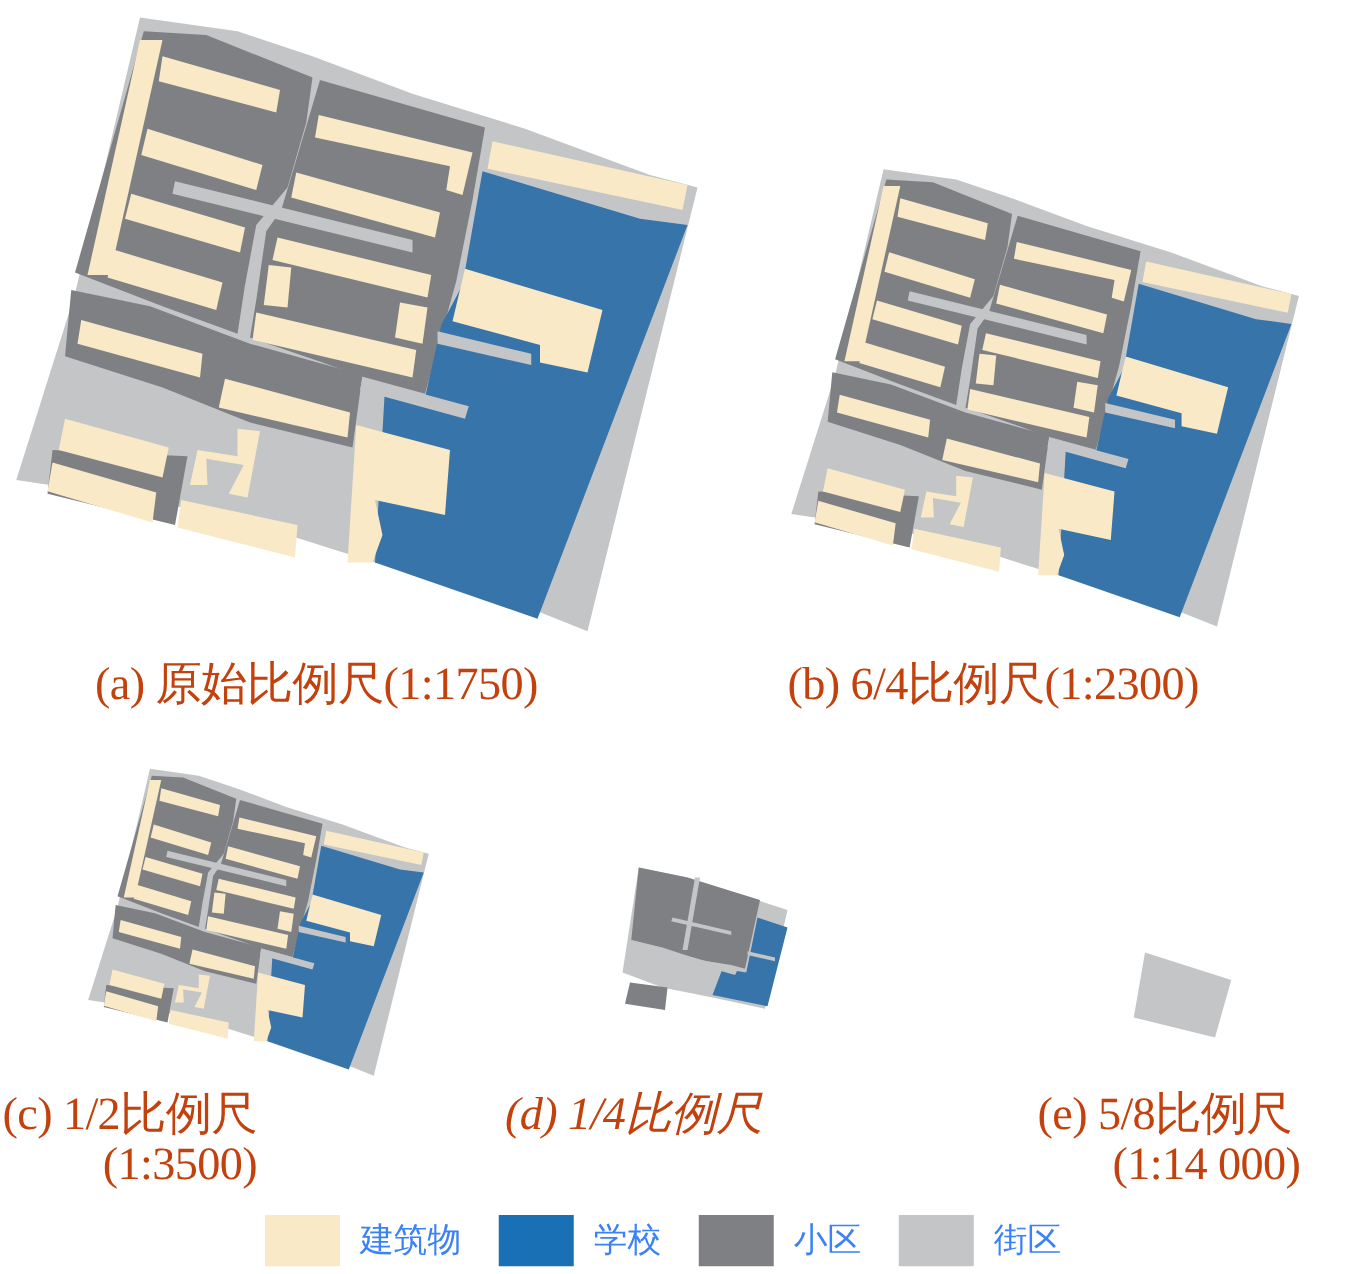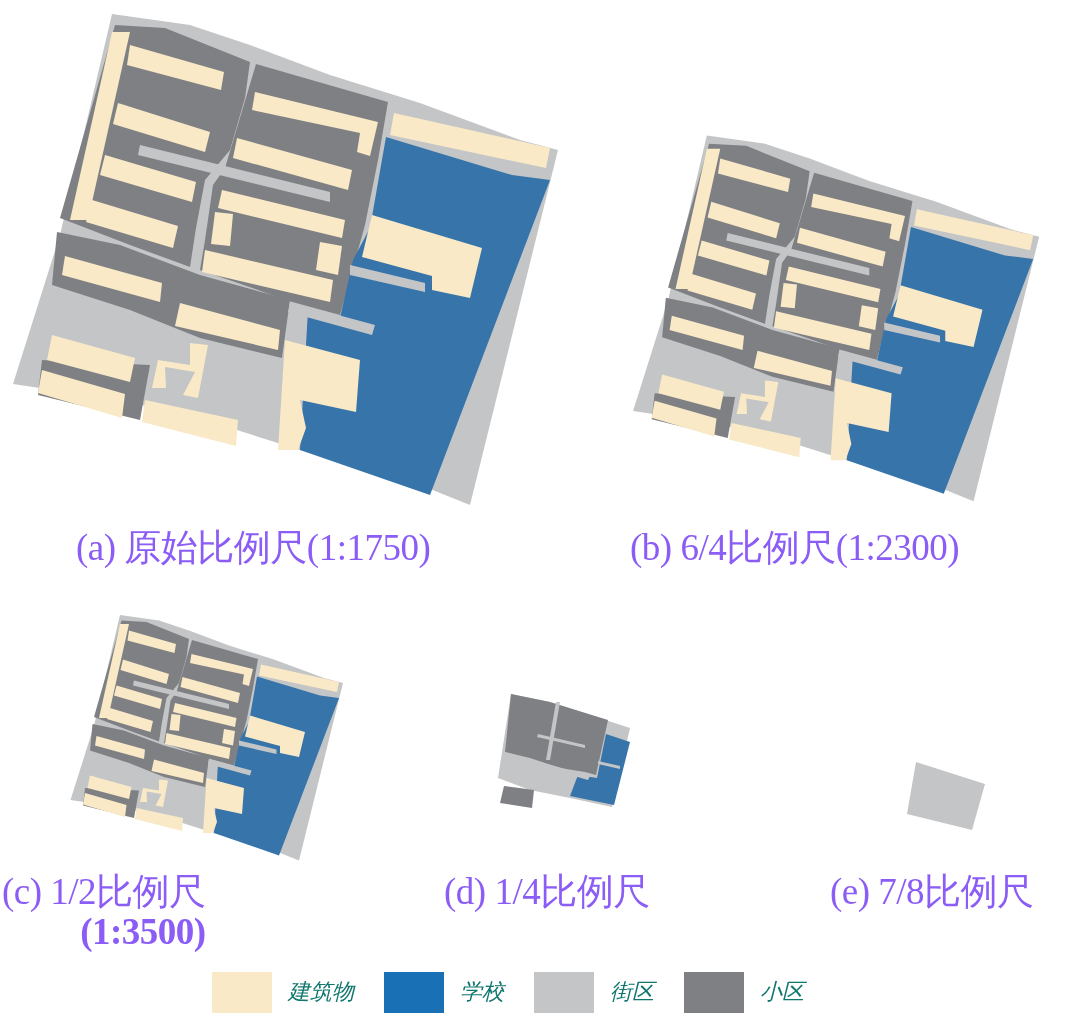--- a/index.html
+++ b/index.html
@@ -1,27 +1,27 @@
 <!DOCTYPE html>
 <html><head>
 <meta charset="utf-8">
 <style>
   html, body { margin: 0; padding: 0; background: #ffffff; }
   body { width: 1080px; height: 1019px; position: relative; overflow: hidden;
          font-family: "DejaVu Serif", "Liberation Serif", serif; color: #231f20; }
   .panel { position: absolute; }
   .panel svg { display: block; }
   .caption { position: absolute; font-family: "Liberation Serif", "DejaVu Serif", serif;
-             font-size: 37px; line-height: 40px; white-space: nowrap; color: #8b5cf6;
+             font-size: 37px; line-height: 40px; white-space: nowrap; color: #c2410c;
              letter-spacing: -0.5px; }
   .caption .line2 { display: block; }
   .legend { position: absolute; left: 212px; top: 970px; height: 44px; display: flex; align-items: center; }
   .legend-item { display: flex; align-items: center; margin-right: 30px; }
   .swatch { width: 60px; height: 41px; display: inline-block; }
-  .legend-label { font-family: "DejaVu Serif", "Liberation Serif", serif; font-size: 22px; margin-left: 16px; color: #0f766e; font-style: italic; }
+  .legend-label { font-family: "DejaVu Serif", "Liberation Serif", serif; font-size: 27px; margin-left: 16px; color: #3b82f6; }
 </style>
 </head>
 <body>
 
 <svg width="0" height="0" style="position:absolute">
   <defs>
     <g id="map-detailed">
 
       <polygon fill="#c4c5c7" points="112,14 190,25 250,45 330,75 420,103 520,140 558,150 470,505 420,485 300,450 205,420 120,400 13,384 60,235"></polygon>
 
@@ -83,58 +83,59 @@
   <span>(b) 6/4比例尺(1:2300)</span>
 </div>
 
 <div class="panel" style="left:64px;top:608px;">
   <svg width="280" height="255" viewBox="0 0 560 510">
     <use href="#map-detailed"></use>
   </svg>
 </div>
 <div class="caption" style="left:2px;top:872px;text-align:right;">
   <span class="line2">(c) 1/2比例尺</span>
-  <span class="line2" style="padding-left:60px;font-weight:bold;">(1:3500)</span>
+  <span class="line2" style="padding-left:60px;">(1:3500)</span>
 </div>
 
 <div class="panel" style="left:490px;top:690px;">
   <svg width="145" height="125" viewBox="0 0 145 125">
     <polygon fill="#c4c5c7" points="21,4 60,12 140,38 122,117 80,108 40,100 8,88"></polygon>
     <polygon fill="#7f8084" points="21,4 60,12 118,30 106,85 95,82 70,78 40,68 15,62"></polygon>
     <polygon fill="#3674aa" points="116,44 140,52 124,115 80,106 88,85 107,88"></polygon>
     <polygon fill="#7f8084" points="14,96 44,100 42,118 10,113"></polygon>
     <polygon fill="#c4c5c7" points="48,44 95,55 95,58 47,47"></polygon>
     <polygon fill="#c4c5c7" points="66,12 70,12 60,70 56,70"></polygon>
     <polygon fill="#c4c5c7" points="15,62 100,86 98,90 14,66"></polygon>
     <polygon fill="#c4c5c7" points="108,71 130,76 130,79 108,74"></polygon>
   </svg>
 </div>
-<div class="caption" style="left:444px;top:872px;">
+<div class="caption" style="left:404px;top:872px;font-style:italic;">
   <span class="line2">(d) 1/4比例尺</span>
 </div>
 
 <div class="panel" style="left:900px;top:758px;">
   <svg width="90" height="75" viewBox="0 0 90 75">
     <polygon fill="#c4c5c7" points="16,4 85,26 72,72 7,56"></polygon>
   </svg>
 </div>
 <div class="caption" style="left:830px;top:872px;">
-  <span class="line2">(e) 7/8比例尺</span>
+  <span class="line2">(e) 5/8比例尺</span>
+  <span class="line2" style="padding-left:60px;">(1:14 000)</span>
 </div>
 
 <div class="legend">
   <div class="legend-item">
     <span class="swatch" style="background:#f9e9c6"></span>
     <span class="legend-label">建筑物</span>
   </div>
   <div class="legend-item">
     <span class="swatch" style="background:#1a70b5"></span>
     <span class="legend-label">学校</span>
   </div>
   <div class="legend-item">
+    <span class="swatch" style="background:#7f8084"></span>
+    <span class="legend-label">小区</span>
+  </div>
+  <div class="legend-item">
     <span class="swatch" style="background:#c4c5c7"></span>
     <span class="legend-label">街区</span>
-  </div>
-  <div class="legend-item">
-    <span class="swatch" style="background:#7f8084"></span>
-    <span class="legend-label">小区</span>
   </div>
 </div>
 
 </body></html>

